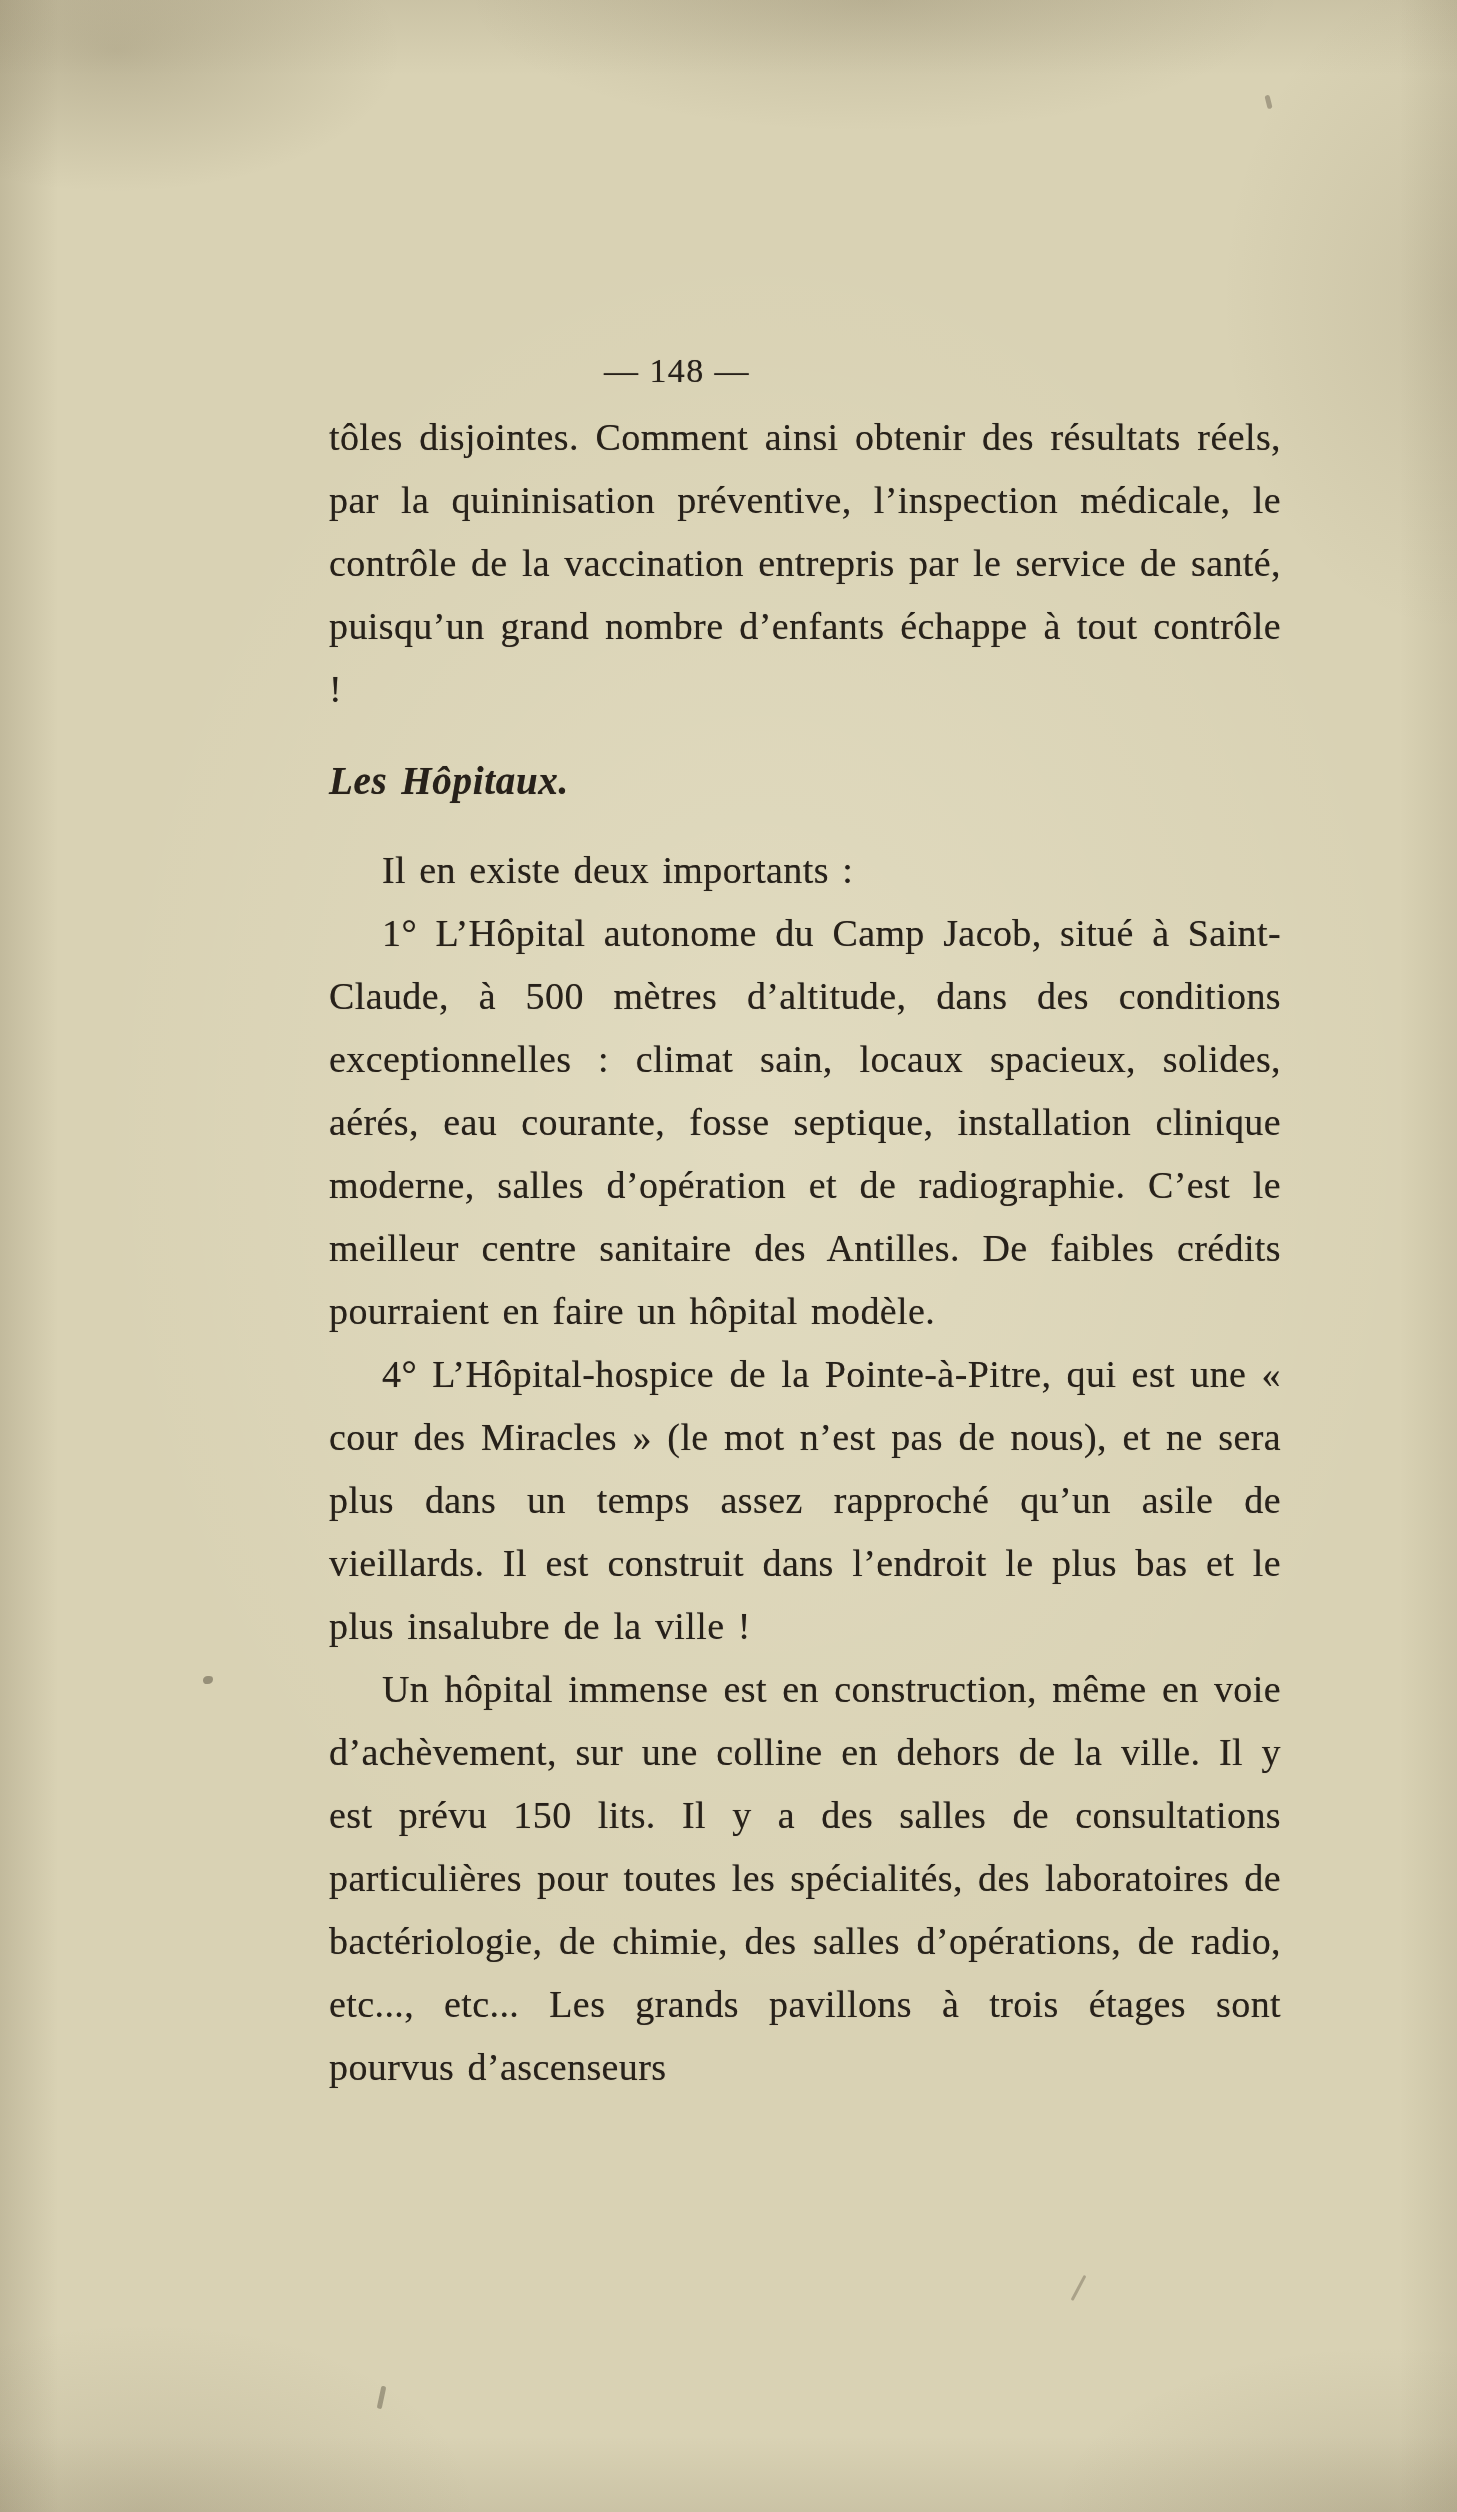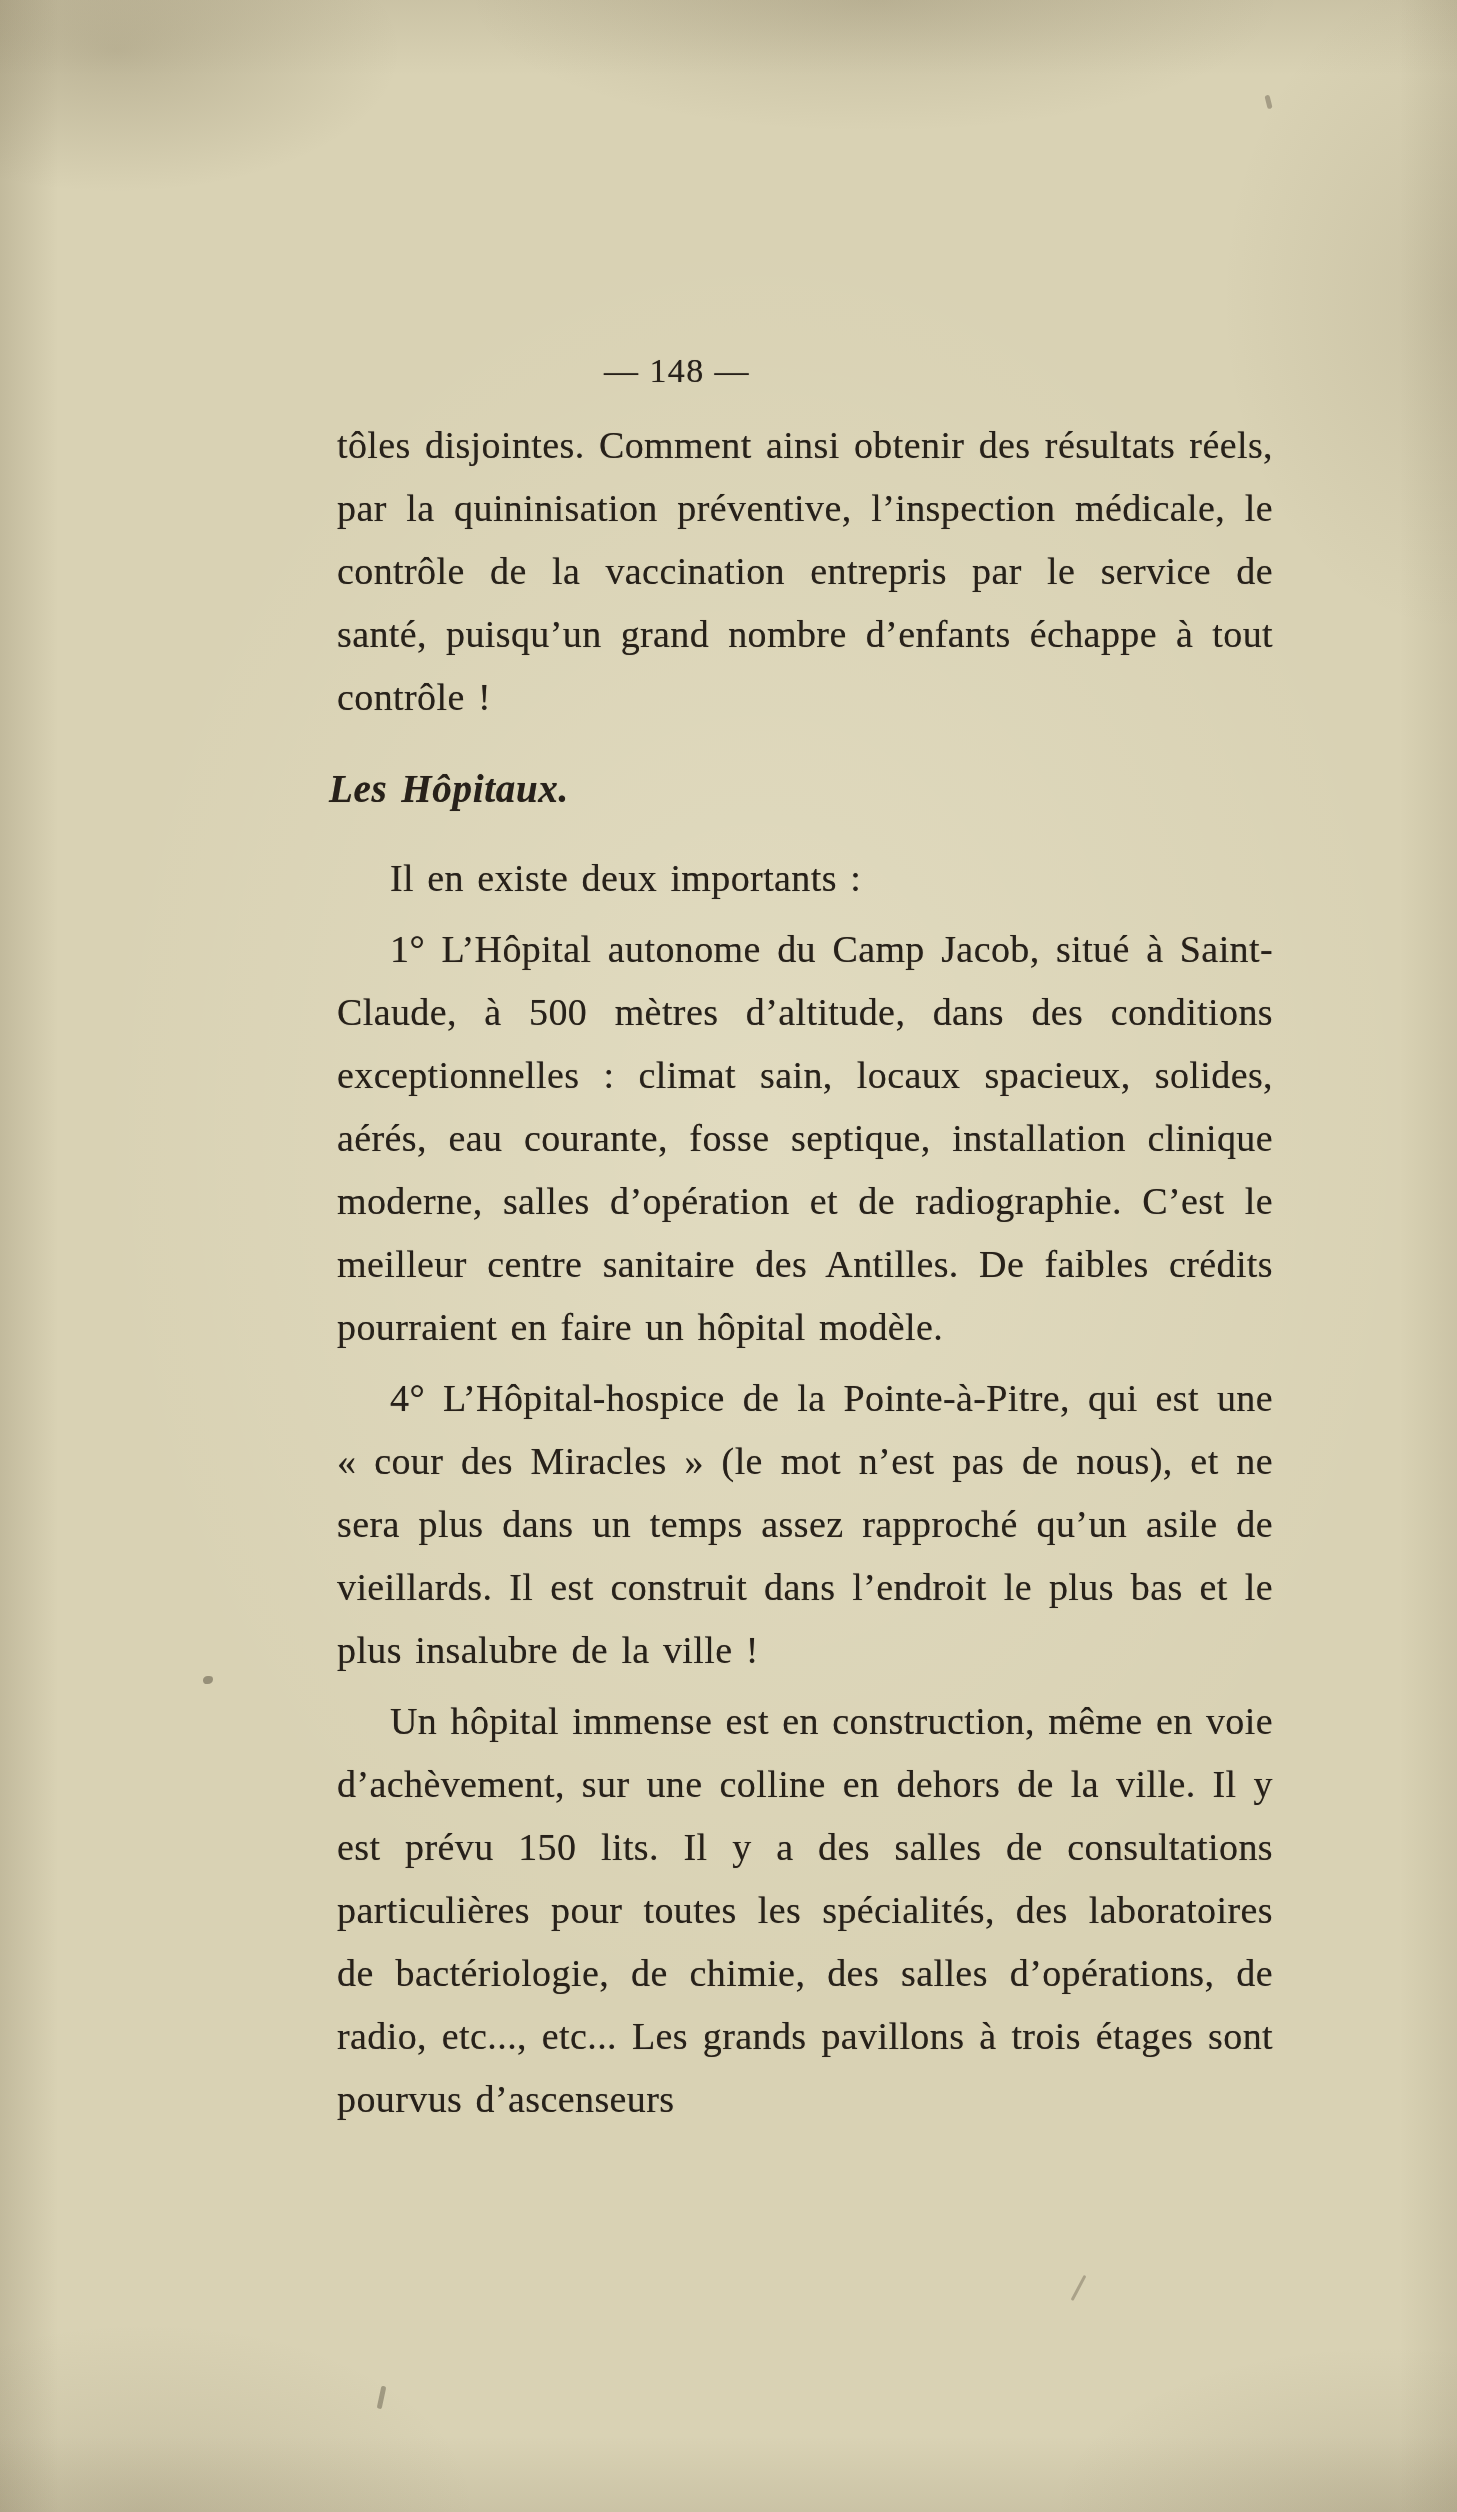--- a/index.html
+++ b/index.html
@@ -51,21 +51,21 @@
     top: 406px;
     width: 952px;
     font-size: 38px;
     line-height: 63px;
     text-align: justify;
     letter-spacing: 0.4px;
     word-spacing: 3.4px;
     text-shadow: 0 0 0.7px rgba(39,33,26,0.55);
   }
   .para {
-    margin: 8px;
+    margin: 0;
   }
   .para.indent {
     text-indent: 53px;
   }
   .heading {
     font-size: 39px;
     font-style: italic;
     font-weight: bold;
     text-align: left;
     text-indent: 0;

